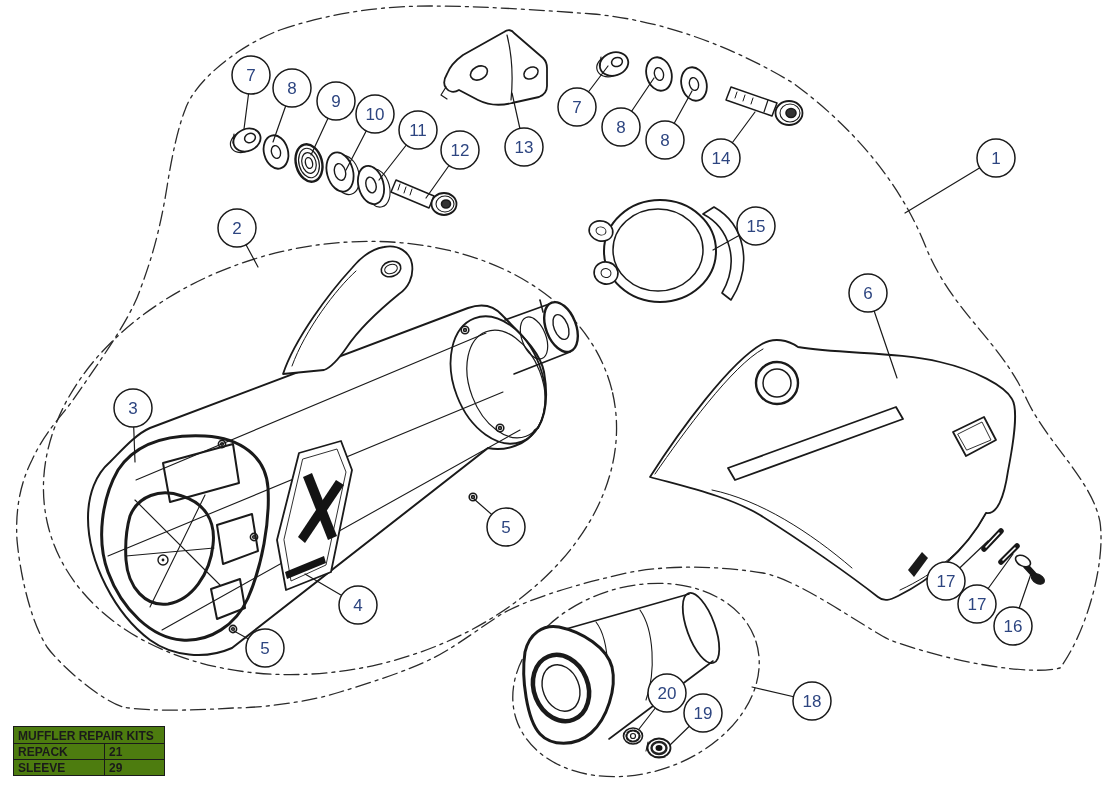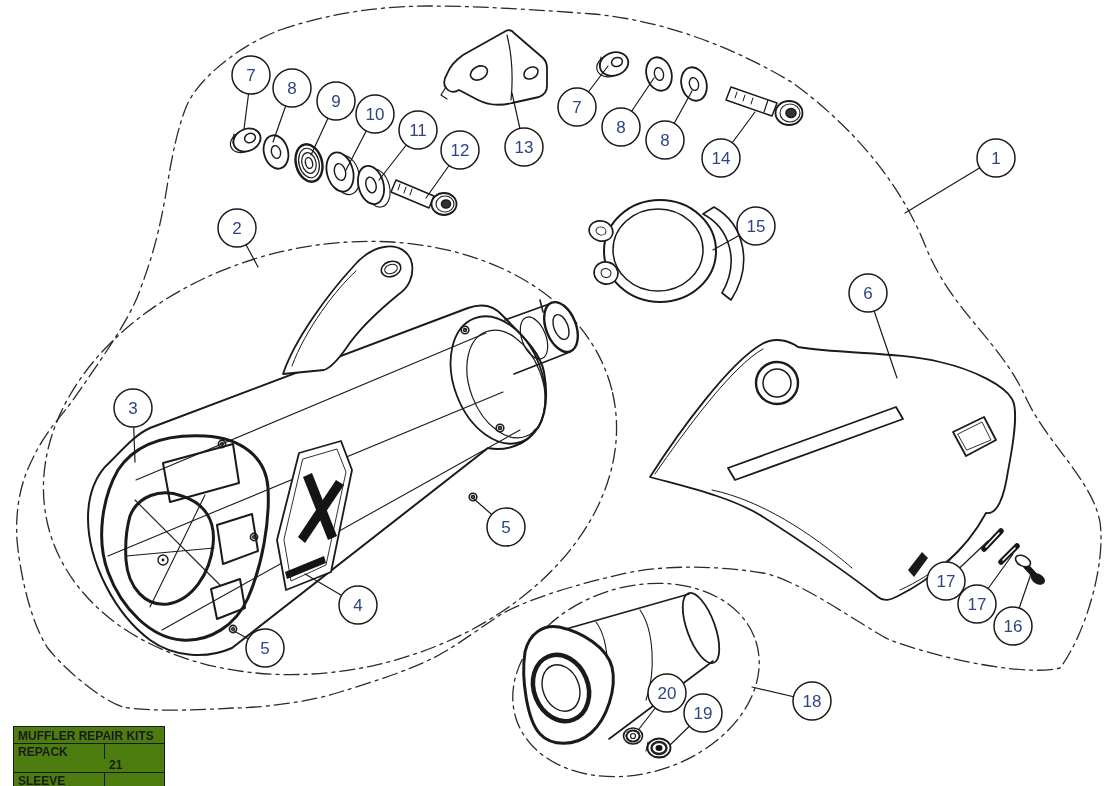--- a/index.html
+++ b/index.html
@@ -17,21 +17,21 @@
     border:1.5px solid #1a1a1a;background:#4d7c0f;
     font-size:12px;font-weight:bold;color:#1a1a1a;line-height:1;
   }
   .kits-title{
     border-bottom:1px solid #1a1a1a;padding:3px 0 2px 4px;height:11px;
     white-space:nowrap;overflow:hidden;
   }
   .kits-row{display:flex;border-bottom:1px solid #1a1a1a;justify-content:flex-end;}
   .kits-row:last-child{border-bottom:none;}
   .kits-cell-name{width:86px;border-right:1px solid #1a1a1a;padding:2px 0 2px 4px;height:11px;}
-  .kits-cell-ref{flex:1;padding:2px 0 2px 4px;height:11px;margin-top:13px;}
+  .kits-cell-ref{flex:1;padding:2px 0 2px 4px;height:11px;}
 </style>
 </head>
 <body>
 
 <div class="stage">
 
 <svg width="1118" height="786" viewBox="0 0 1118 786">
   <g fill="none" stroke="#1a1a1a" stroke-width="1.6" stroke-linecap="round" stroke-linejoin="round">
 
     <g stroke="#2a2a2a" stroke-width="1.3" stroke-dasharray="15 5 3 5">

